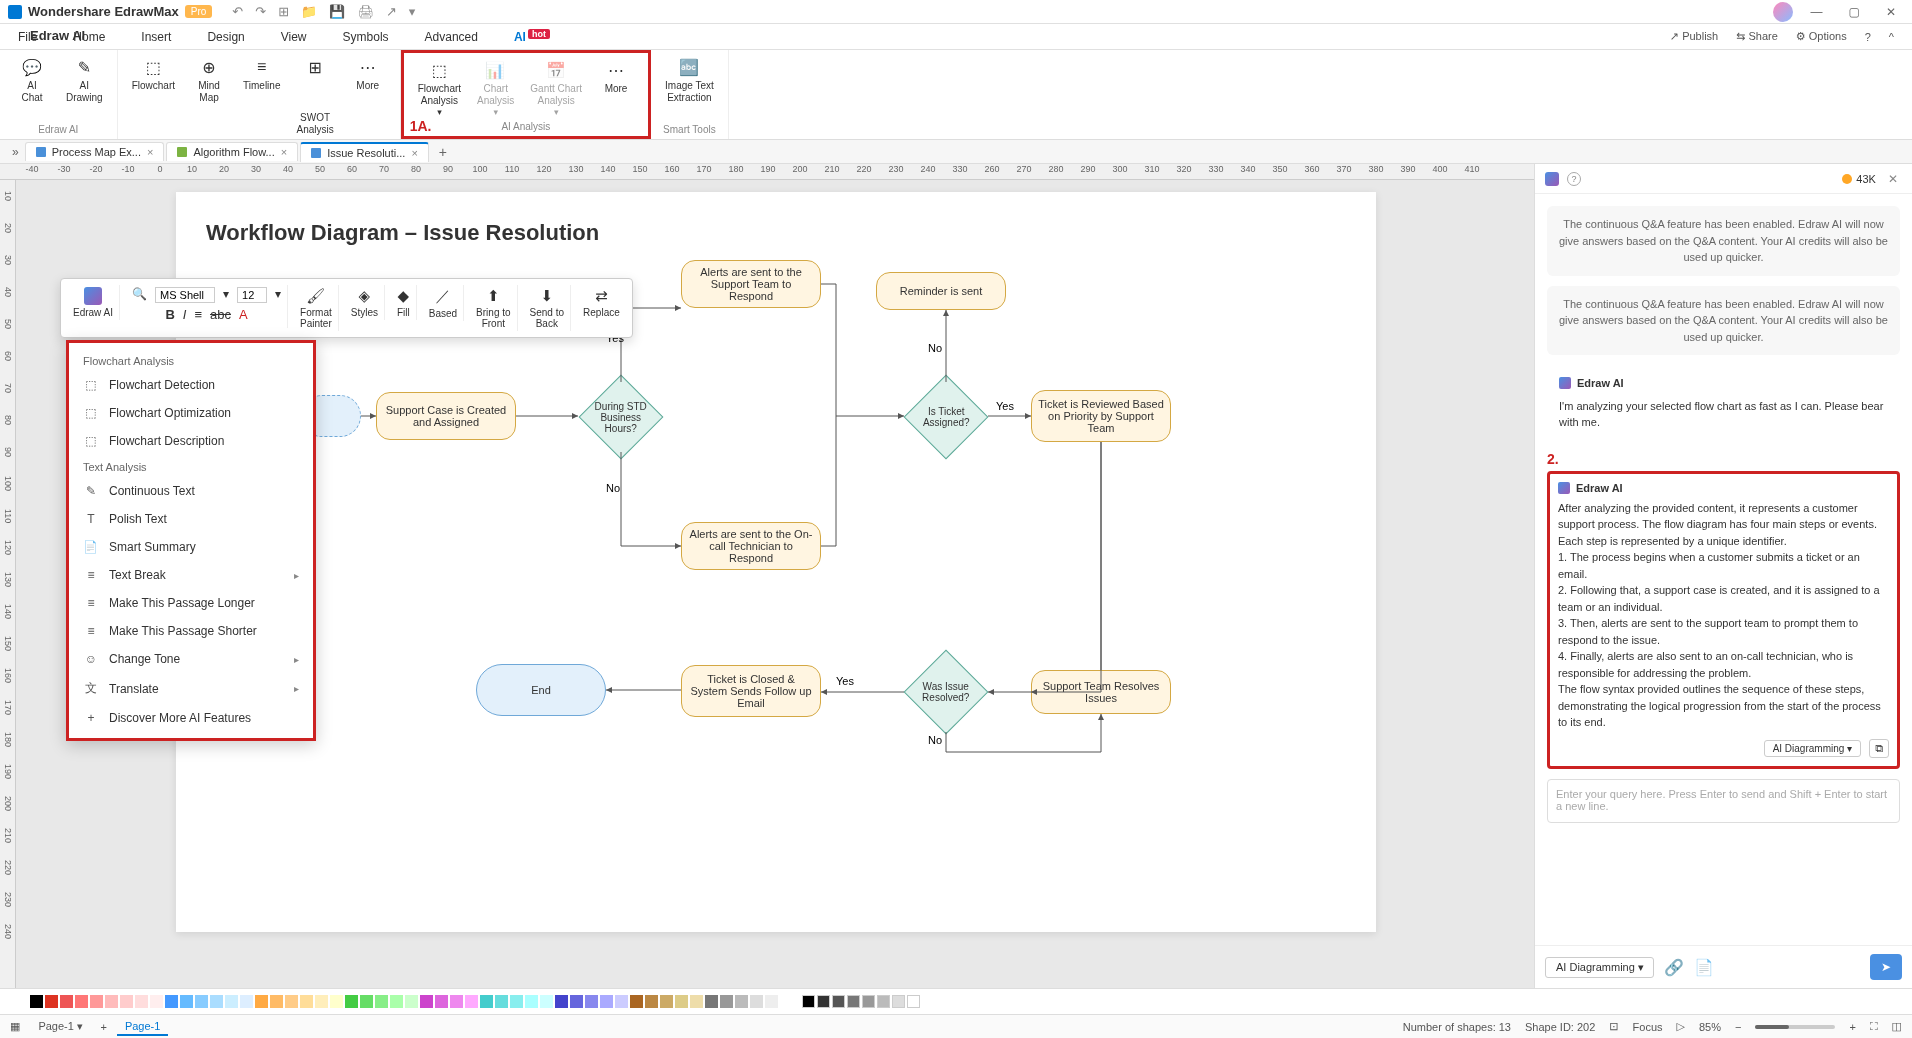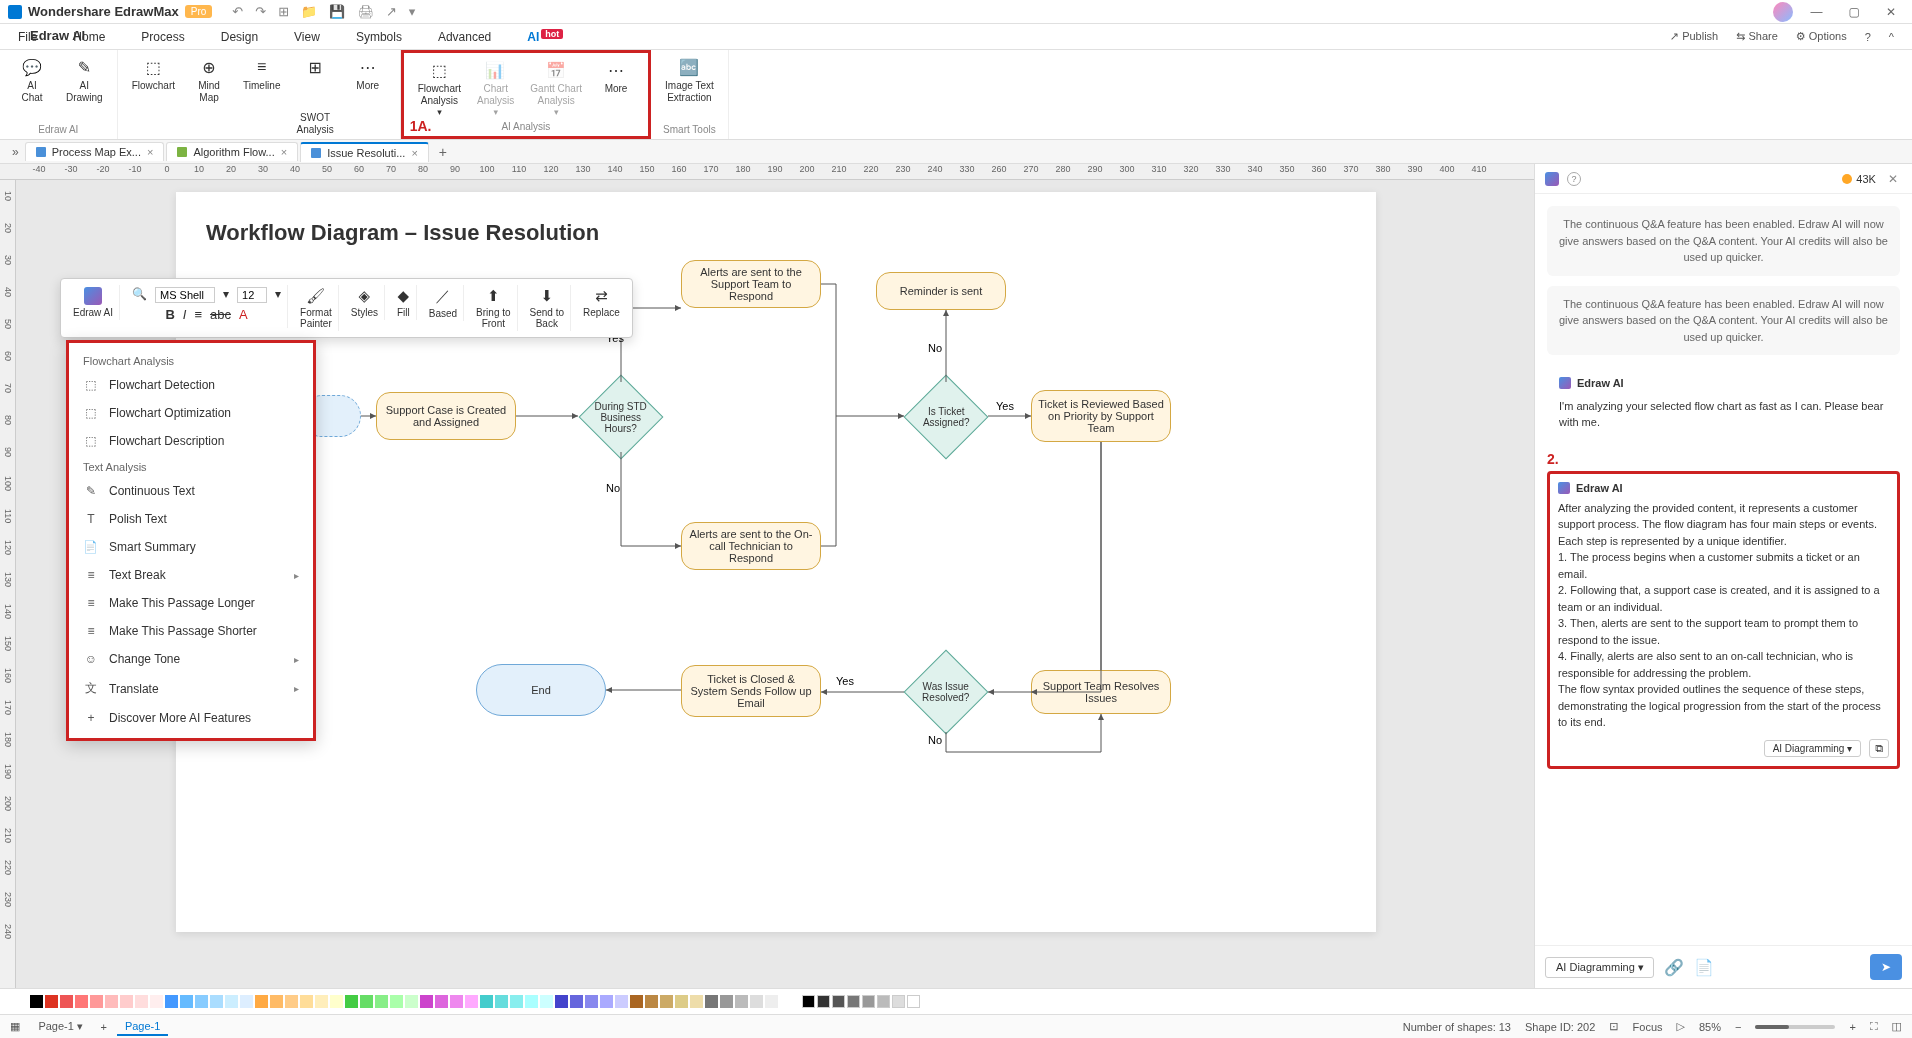--- a/index.html
+++ b/index.html
@@ -34,21 +34,21 @@
 .tabs .expand { padding:0 6px; color:#666; cursor:pointer; }
 .tab { display:flex; align-items:center; gap:6px; padding:3px 10px; background:#fff; border:1px solid #ddd; border-bottom:none; margin-right:2px; font-size:11px; border-radius:3px 3px 0 0; cursor:pointer; max-width:140px;}
 .tab .tic { width:10px; height:10px; background:#4a90d9; border-radius:1px; }
 .tab .tic.g { background:#7cb342; }
 .tab .cls { color:#888; font-size:11px;}
 .tab.active { background:#fff; border-top:2px solid #0078d4; }
 .newtab { padding:0 8px; font-size:14px; color:#666; cursor:pointer; }
 
 .main { display:flex; height:calc(100% - 24px - 26px - 90px - 24px - 26px - 24px); }
 .canvas-wrap { flex:1; display:flex; flex-direction:column; position:relative; }
-.ruler-h { height:16px; background:#f0f0f0; border-bottom:1px solid #ccc; display:flex; font-size:9px; color:#666; padding-left:23px; overflow:hidden;}
+.ruler-h { height:16px; background:#f0f0f0; border-bottom:1px solid #ccc; display:flex; font-size:9px; color:#666; padding-left:16px; overflow:hidden;}
 .ruler-h span { width:32px; text-align:center; flex-shrink:0;}
 .canvas-body { flex:1; display:flex; overflow:hidden; position:relative;}
 .ruler-v { width:16px; background:#f0f0f0; border-right:1px solid #ccc; display:flex; flex-direction:column; font-size:9px; color:#666; overflow:hidden;}
 .ruler-v span { height:32px; display:flex; align-items:center; justify-content:center; writing-mode:vertical-rl; flex-shrink:0;}
 .canvas { flex:1; background:#e8e8e8; position:relative; overflow:hidden;}
 .page { position:absolute; left:160px; top:12px; width:1200px; height:740px; background:#fff; box-shadow:0 2px 8px rgba(0,0,0,.1); }
 .title { position:absolute; left:30px; top:28px; font-size:22px; font-weight:700; }
 
 .shape { position:absolute; font-size:11px; text-align:center; display:flex; align-items:center; justify-content:center; padding:6px; }
 .box { background:#fff5e1; border:1px solid #d4a843; border-radius:14px; }
@@ -134,21 +134,21 @@
     <div class="avatar"></div>
     <span class="winbtn">—</span>
     <span class="winbtn">▢</span>
     <span class="winbtn">✕</span>
   </div>
 </div>
 
 <div class="menubar">
   <span class="item">File</span>
   <span class="item">Home</span>
-  <span class="item">Process</span>
+  <span class="item">Insert</span>
   <span class="item">Design</span>
   <span class="item">View</span>
   <span class="item">Symbols</span>
   <span class="item">Advanced</span>
   <span class="item ai"><span>AI</span><span class="hot">hot</span></span>
   <div style="margin-left:auto;display:flex;gap:18px;align-items:center;font-size:11px;color:#555;">
     <span>↗ <span>Publish</span></span>
     <span>⇆ <span>Share</span></span>
     <span>⚙ <span>Options</span></span>
     <span>?</span>
@@ -549,20 +549,21 @@
 1. The process begins when a customer submits a ticket or an email.
 2. Following that, a support case is created, and it is assigned to a team or an individual.
 3. Then, alerts are sent to the support team to prompt them to respond to the issue.
 4. Finally, alerts are also sent to an on-call technician, who is responsible for addressing the problem.
 The flow syntax provided outlines the sequence of these steps, demonstrating the logical progression from the start of the process to its end.</div>
         <div class="foot">
           <span class="dd"><span>AI Diagramming</span> ▾</span>
           <span class="cp">⧉</span>
         </div>
       </div>
+      <div class="chatin">Enter your query here. Press Enter to send and Shift + Enter to start a new line.</div>
     </div>
     <div class="btm">
       <span class="dd"><span>AI Diagramming</span> ▾</span>
       <span class="ic">🔗</span>
       <span class="ic">📄</span>
       <div class="send">➤</div>
     </div>
   </div>
 </div>
 

